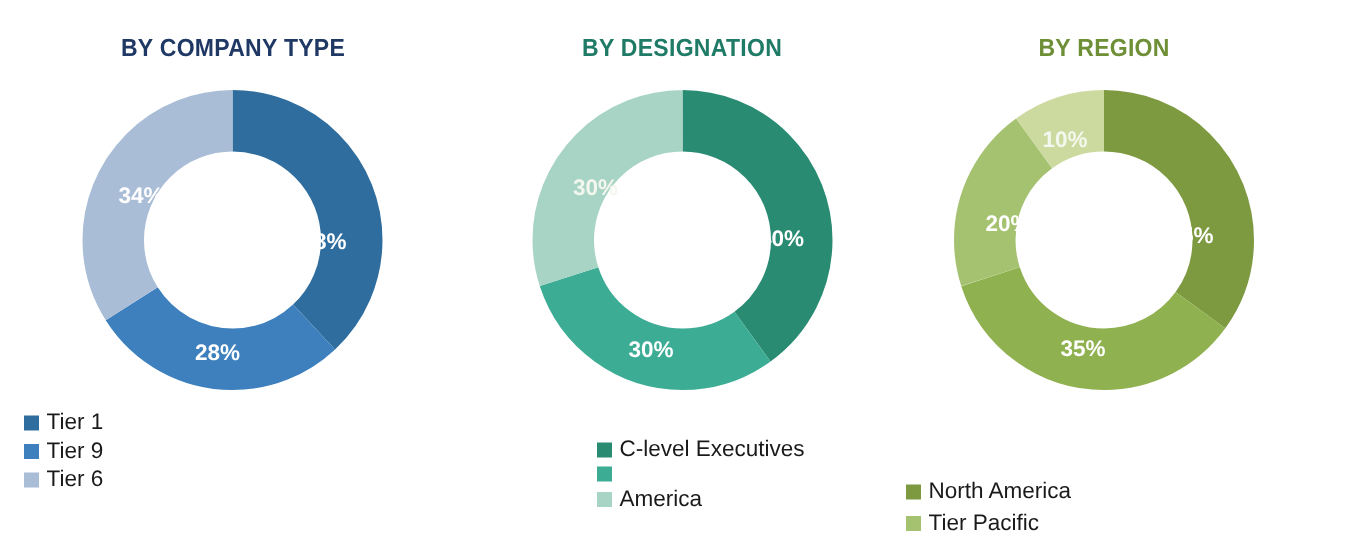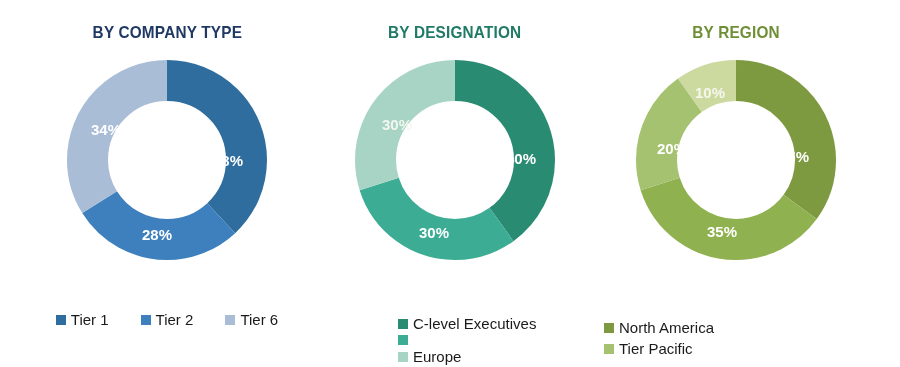--- a/index.html
+++ b/index.html
@@ -21,21 +21,21 @@
     background: #ffffff;
   }
   .panel {
     position: absolute;
     top: 0;
     height: 367px;
     display: flex;
     flex-direction: column;
     align-items: center;
   }
-  #panel-company { left: 12px;   width: 310px; }
+  #panel-company { left: 0px;   width: 310px; }
   #panel-design  { left: 310px; width: 290px; }
   #panel-region  { left: 586px; width: 300px; }
 
   .panel-title {
     font-family: "Liberation Sans", sans-serif;
     font-weight: bold;
     font-size: 16.5px;
     letter-spacing: 0.2px;
     text-transform: uppercase;
     margin-top: 23px;
@@ -60,28 +60,29 @@
   .slice-label.dim { fill: #f4f7ee; }
 
   .legend {
     position: absolute;
     bottom: 0;
     width: 100%;
     display: flex;
     flex-wrap: wrap;
     justify-content: center;
     align-content: flex-start;
+    flex-direction: column;
   }
   #legend-company {
     bottom: 38px;
     gap: 0px;
   }
   #legend-company .legend-item { margin: 0 16px; }
   #legend-design {
-    bottom: 0;
+    bottom: 24px;
     flex-direction: column;
     align-items: flex-start;
     padding-left: 88px;
     box-sizing: border-box;
     width: 290px;
   }
   #legend-design .legend-item { margin: 1px 0; }
   #legend-region {
     bottom: 8px;
     padding-left: 18px;
@@ -134,21 +135,21 @@
       </svg>
     </div>
 
     <div class="legend" id="legend-company">
       <div class="legend-item">
         <span class="legend-swatch" style="background:#2e6d9e"></span>
         <span class="legend-label">Tier 1</span>
       </div>
       <div class="legend-item">
         <span class="legend-swatch" style="background:#3d80bd"></span>
-        <span class="legend-label">Tier 2</span>
+        <span class="legend-label">Tier 9</span>
       </div>
       <div class="legend-item">
         <span class="legend-swatch" style="background:#a9bdd7"></span>
         <span class="legend-label">Tier 6</span>
       </div>
     </div>
   </div>
 
   <div class="panel" id="panel-design">
     <div class="panel-title" id="title-design">BY DESIGNATION</div>
@@ -169,21 +170,21 @@
     <div class="legend" id="legend-design">
       <div class="legend-item">
         <span class="legend-swatch" style="background:#2a8b73"></span>
         <span class="legend-label">C-level Executives</span>
       </div>
       <div class="legend-item">
         <span class="legend-swatch" style="background:#3cad94"></span>
       </div>
       <div class="legend-item">
         <span class="legend-swatch" style="background:#a8d4c6"></span>
-        <span class="legend-label">Europe</span>
+        <span class="legend-label">America</span>
       </div>
     </div>
   </div>
 
   <div class="panel" id="panel-region">
     <div class="panel-title" id="title-region">BY REGION</div>
 
     <div class="donut-wrap">
       <svg class="donut-svg" width="220" height="220" viewBox="0 0 220 220">
         <g transform="rotate(-90 110 110)">

